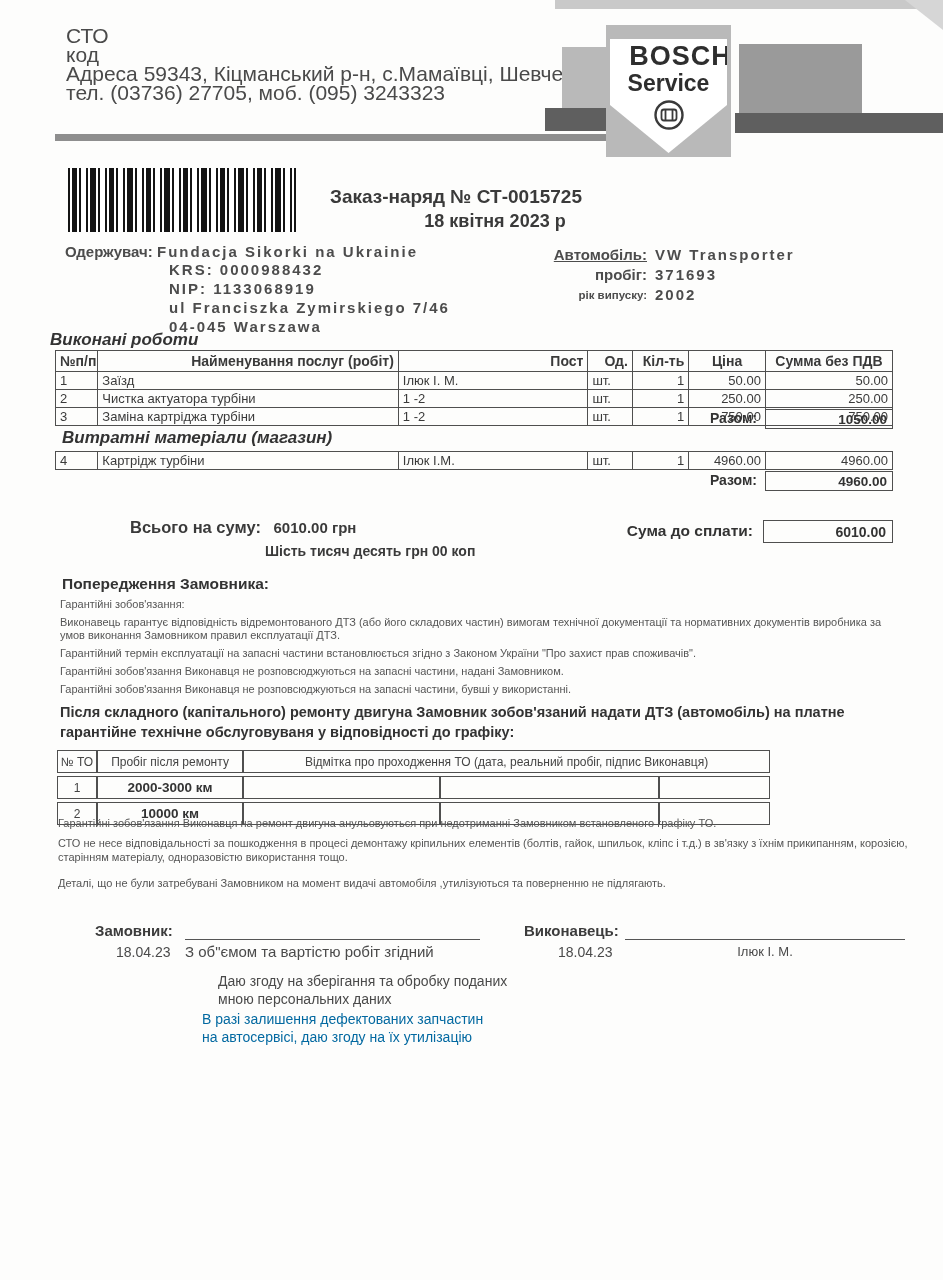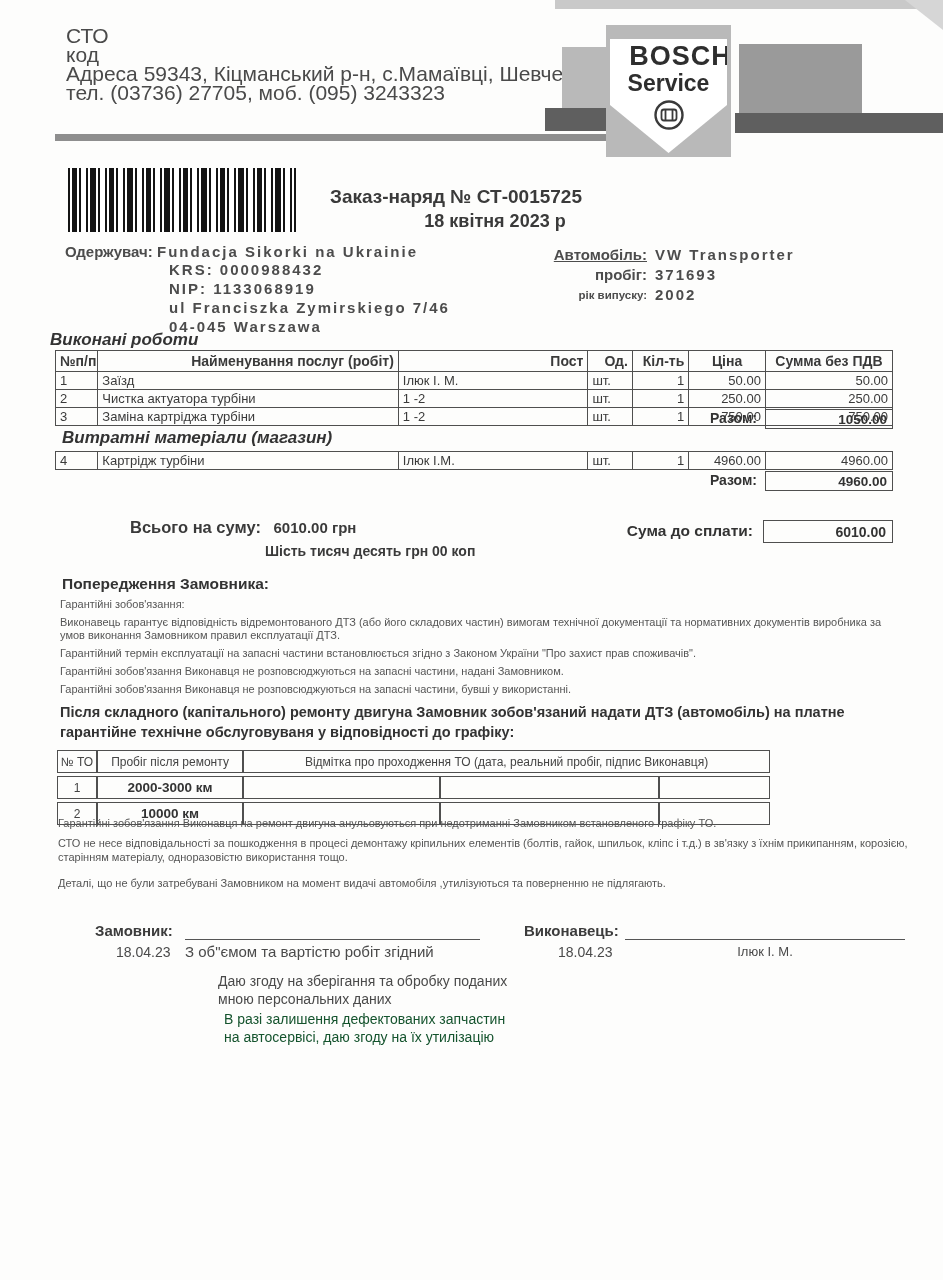--- a/index.html
+++ b/index.html
@@ -80,21 +80,21 @@
   .m1{width:40px;} .m2{width:146px;} .m3{width:197px;} .m4{width:219px;} .m5{width:111px;}
   .maint-notes{position:absolute;left:58px;top:812px;width:860px;font-size:11px;color:#555;}
   .maint-notes p{margin:4px 0 6px 0;line-height:14px;}
   .maint-notes p.gap{margin-top:12px;}
   
   .sig-customer-label{position:absolute;left:95px;top:922px;font-size:15px;font-weight:bold;color:#3c3c3c;}
   .sig-customer-line{position:absolute;left:185px;top:939px;width:295px;border-bottom:1.5px solid #555;}
   .sig-customer-date{position:absolute;left:116px;top:944px;font-size:14px;color:#4a4a4a;}
   .sig-agree{position:absolute;left:185px;top:943px;font-size:15px;color:#4a4a4a;}
   .consent1{position:absolute;left:218px;top:972px;width:290px;font-size:14px;color:#4a4a4a;line-height:18px;}
-  .consent2{position:absolute;left:224px;top:1010px;width:300px;font-size:14px;color:#14532d;line-height:18px;}
+  .consent2{position:absolute;left:202px;top:1010px;width:300px;font-size:14px;color:#0369a1;line-height:18px;}
   .sig-exec-label{position:absolute;left:524px;top:922px;font-size:15px;font-weight:bold;color:#3c3c3c;}
   .sig-exec-line{position:absolute;left:625px;top:939px;width:280px;border-bottom:1.5px solid #555;}
   .sig-exec-date{position:absolute;left:558px;top:944px;font-size:14px;color:#4a4a4a;}
   .sig-exec-name{position:absolute;left:625px;top:944px;width:280px;text-align:center;font-size:13px;color:#4a4a4a;}
 </style>
 </head>
 <body>
 
 <div class="page">
 

